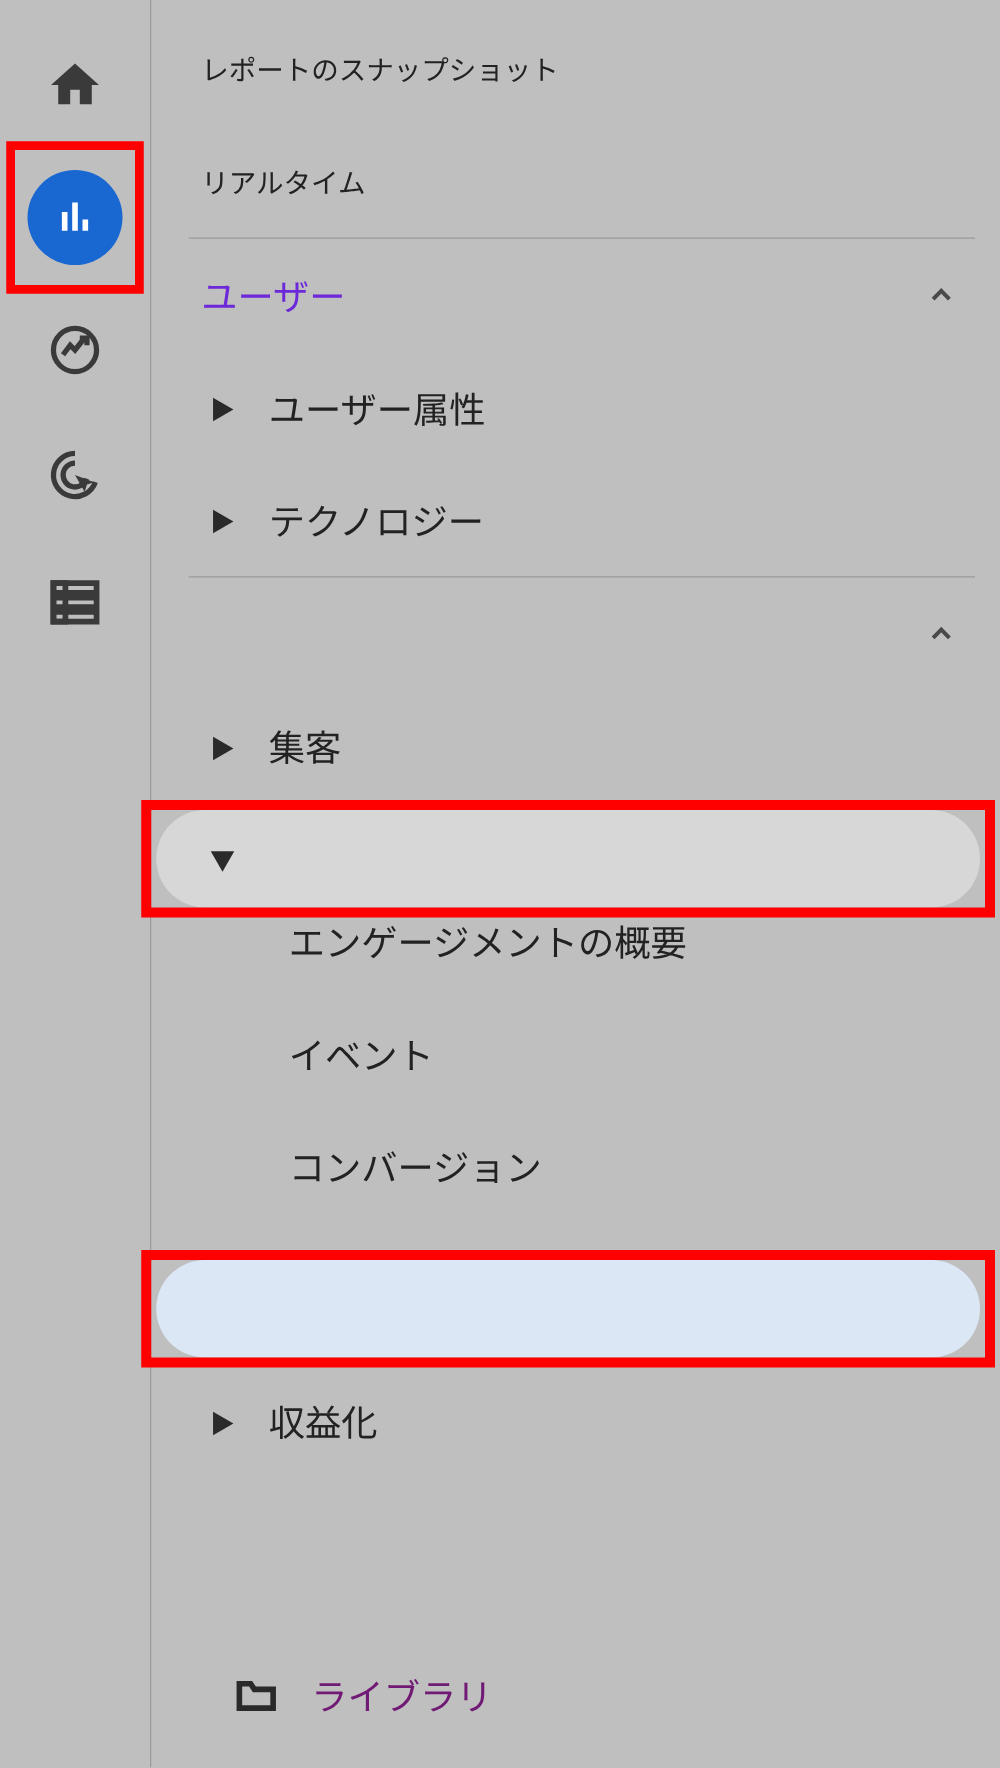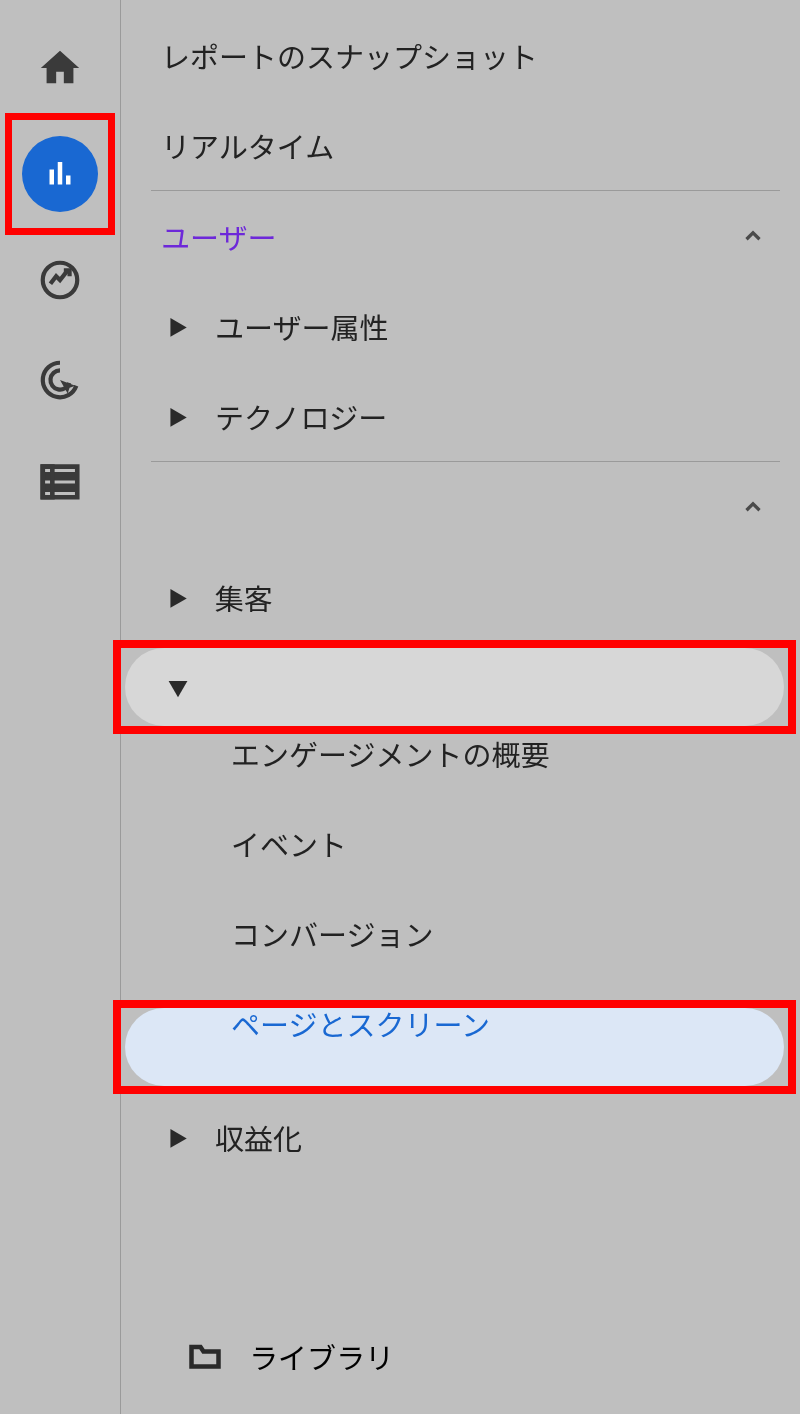--- a/index.html
+++ b/index.html
@@ -56,21 +56,21 @@
       padding-top: 10px;
       display: flex;
       flex-direction: column;
       position: relative;
     }
     .nav-item {
       height: 90px;
       display: flex;
       align-items: center;
       padding-left: 40px;
-      font-size: 29px;
+      font-size: 22px;
       color: #222;
       cursor: pointer;
       position: relative;
     }
     .section-header {
       height: 90px;
       display: flex;
       align-items: center;
       padding-left: 40px;
       padding-right: 34px;
@@ -142,21 +142,21 @@
     }
     .library-row {
       position: absolute;
       bottom: 18px;
       left: 0; right: 0;
       height: 80px;
       display: flex;
       align-items: center;
       padding-left: 66px;
       font-size: 29px;
-      color: #000000;
+      color: #701a75;
     }
     .library-row svg { width: 36px; height: 36px; fill: none; stroke:#2a2a2a; stroke-width:3; margin-right: 26px; }
   </style>
 </head>
 <body>
 
 <div class="rail">
   <div class="rail-item">
     <svg class="rail-icon" viewBox="0 0 24 24">
         <path d="M10 20v-6h4v6h5v-8h3L12 3 2 12h3v8z"></path>
@@ -249,21 +249,20 @@
   <div class="sub-sub-item">
     <span class="lbl">イベント</span>
   </div>
 
   <div class="sub-sub-item">
     <span class="lbl">コンバージョン</span>
   </div>
 
   <div class="sub-sub-item">
     <div class="pill pill-selected"></div>
-    <span class="lbl selected-text">ページとスクリーン</span>
     <div class="hl-row"></div>
   </div>
 
   <div class="sub-item">
     <span class="arrow">▶</span>
     <span class="lbl">収益化</span>
   </div>
 
 
   <div class="library-row">

